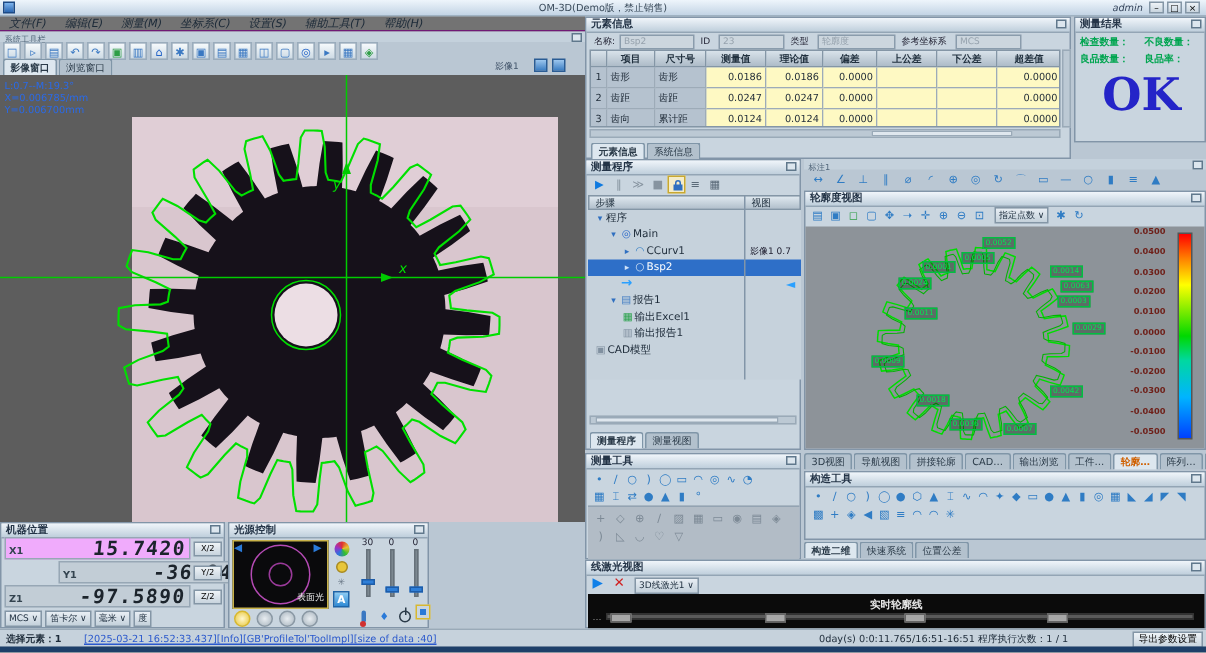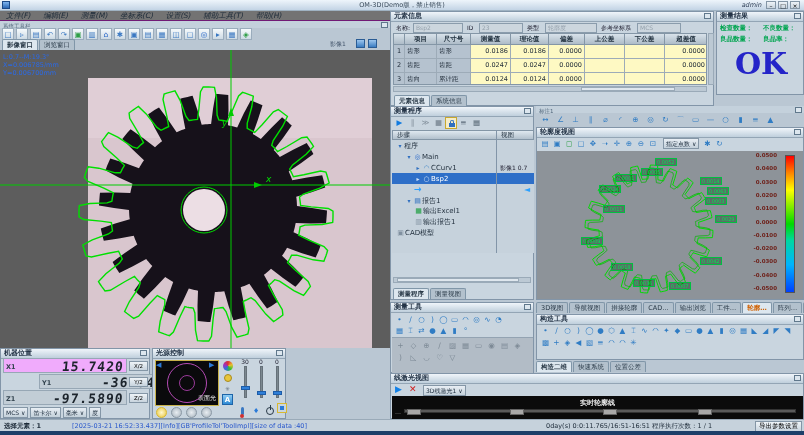--- a/index.html
+++ b/index.html
@@ -318,19 +318,19 @@
           <span class="scanh" style="left: 2px;"></span>
           <span class="scanh" style="left: 105px;"></span>
           <span class="scanh" style="left: 198px;"></span>
           <span class="scanh" style="left: 293px;"></span>
         </div>
     </div>
   </div>
 
   <div class="abs" id="statusbar" style="left:0;top:419px;width:804px;height:12px;background:#c6d2dc;border-top:1px solid #9aaab8;">
     <span class="abs" style="left:4px;top:2px;font-size:6.5px;color:#1c2a38;font-weight:bold;">选择元素：1</span>
-    <span class="abs" style="left:72px;top:2px;font-size:6.5px;color:#2a58cc;">[2025-03-21 16:52:33.437][Info][GB'ProfileTol'ToolImpl][size of data :40]</span>
+    <span class="abs" style="left:56px;top:2px;font-size:6.5px;color:#2a58cc;text-decoration:underline;">[2025-03-21 16:52:33.437][Info][GB'ProfileTol'ToolImpl][size of data :40]</span>
     <span class="abs" style="left:546px;top:2px;font-size:6.5px;color:#1c2a38;">0day(s) 0:0:11.765/16:51-16:51  程序执行次数：1 / 1</span>
     <span class="abs sbtn" style="right:2px;top:1px;font-size:6.5px;line-height:9px;padding:0 3px;">导出参数设置</span>
   </div>
   <div class="abs" style="left:0;top:431px;width:804px;height:4px;background:#1d3f69;"></div>
 
 </div>
 
 </body></html>

